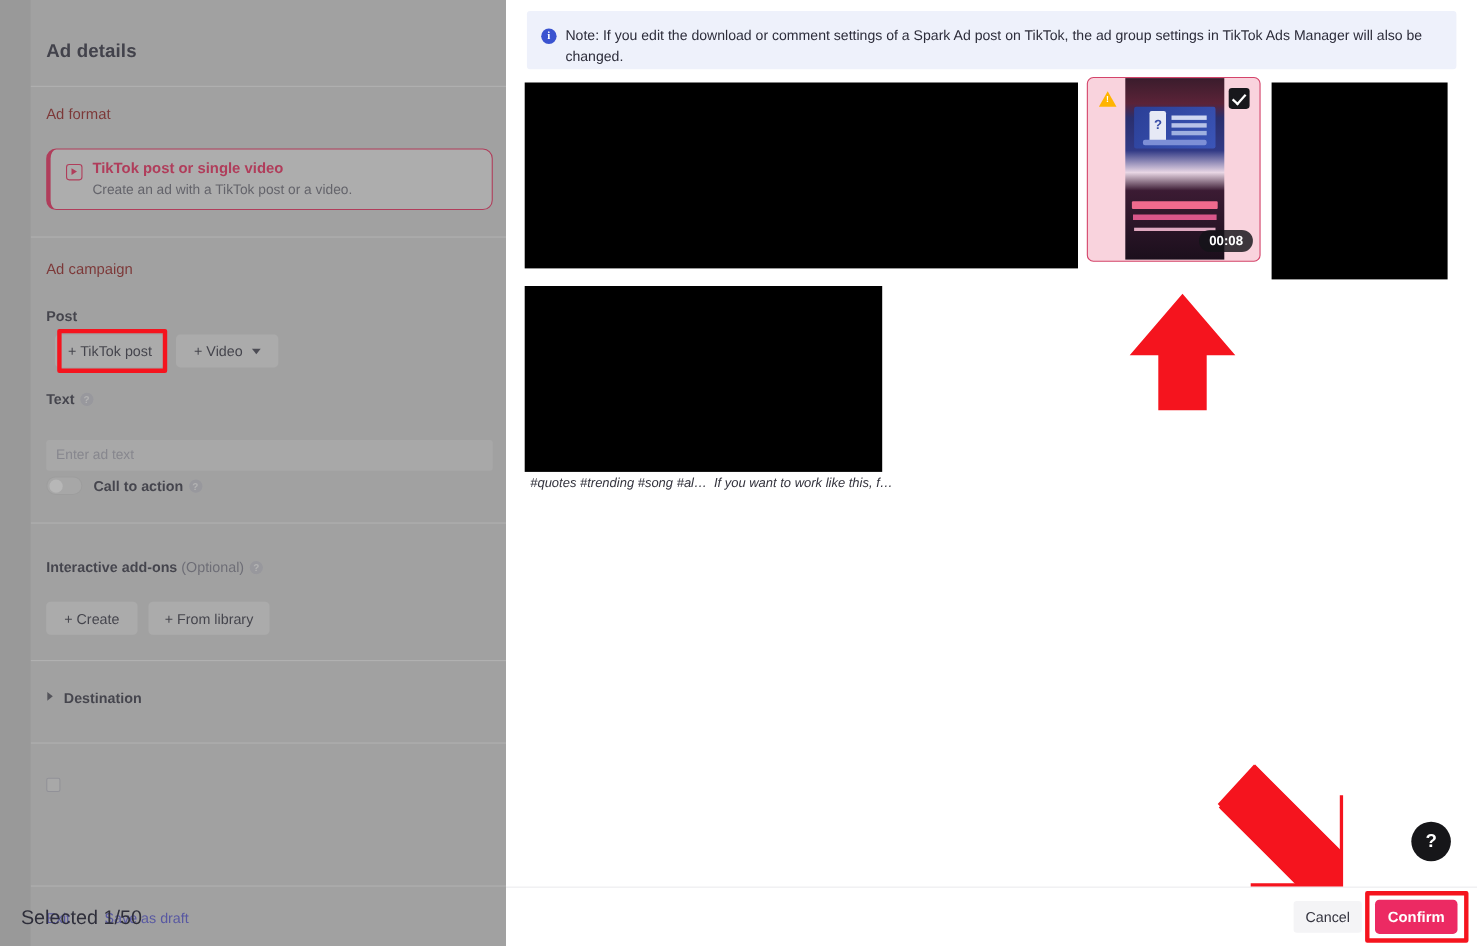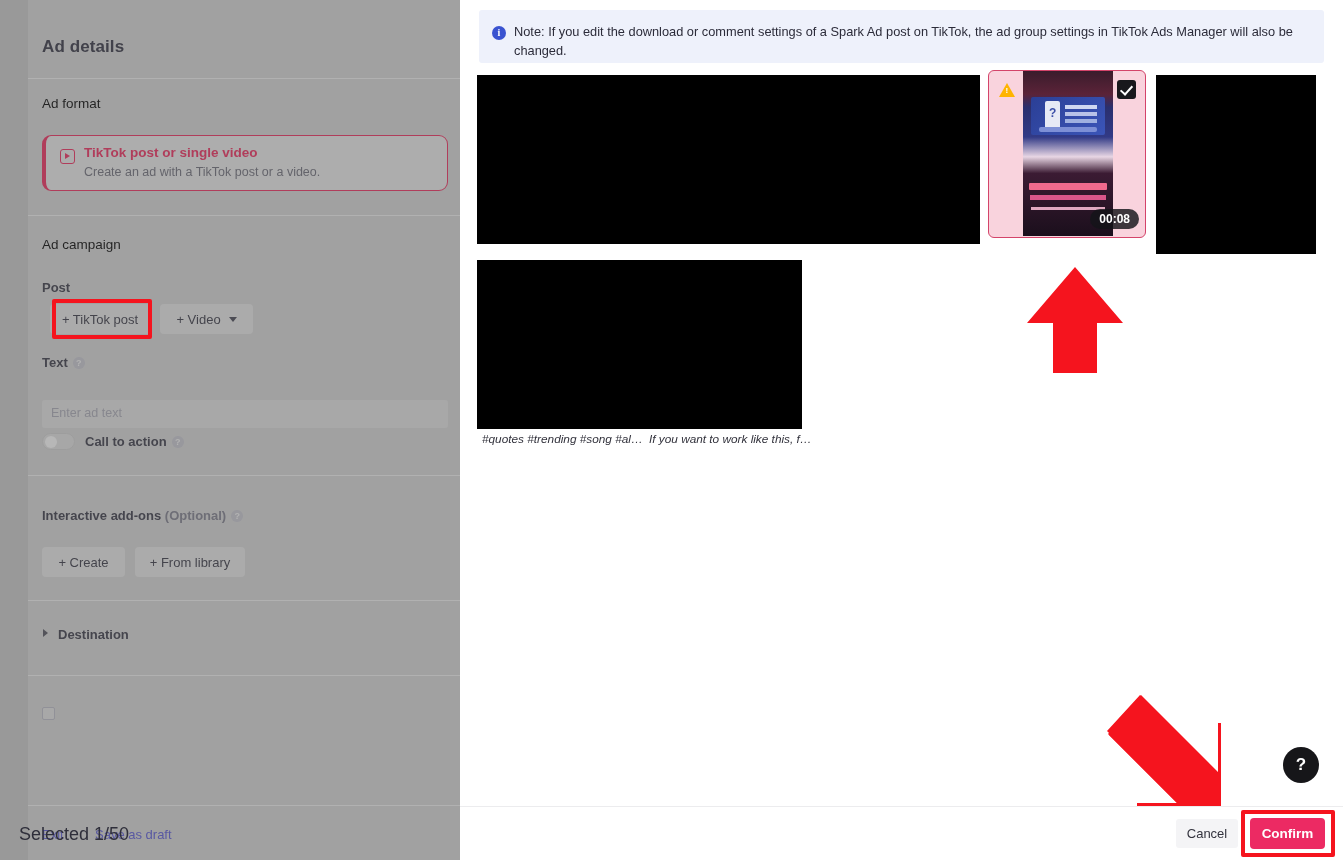--- a/index.html
+++ b/index.html
@@ -29,21 +29,21 @@
     position: absolute; left: 0; top: 0; width: 460px; height: 860px;
     background: rgba(120,120,120,0.30);
     pointer-events: none;
   }
 
   .sec-title {
     position: absolute; left: 42px; font-size: 17px; font-weight: bold;
     color: #2b2b38; letter-spacing: .1px;
   }
   .lbl {
-    position: absolute; left: 42px; font-size: 13.5px; color: #000000;
+    position: absolute; left: 42px; font-size: 13.5px; color: #7f1d1d;
     font-weight: normal;
   }
   .lbl-b {
     position: absolute; left: 42px; font-size: 13px; color: #30303c;
     font-weight: bold;
   }
   .divider-h {
     position: absolute; left: 28px; width: 432px; height: 1px;
     background: rgba(255,255,255,0.30);
   }
@@ -302,21 +302,21 @@
 
     <div class="toggle"></div>
     <div class="lbl-b" style="left:85px; top:434px;">
       <span>Call to action</span><span class="qmark">?</span>
     </div>
 
     <div class="divider-h" style="top:475px;"></div>
 
     <div class="lbl-b" style="top:508px;">
       <span>Interactive add-ons</span>
-      <span style="font-weight:bold;color:#6a6a76;">(Optional)</span><span class="qmark">?</span>
+      <span style="font-weight:normal;color:#6a6a76;">(Optional)</span><span class="qmark">?</span>
     </div>
 
     <div class="pill" style="left:42px; top:547px; width:83px;">
       <span>+ Create</span>
     </div>
     <div class="pill" style="left:135px; top:547px; width:110px;">
       <span>+ From library</span>
     </div>
 
     <div class="divider-h" style="top:600px;"></div>

